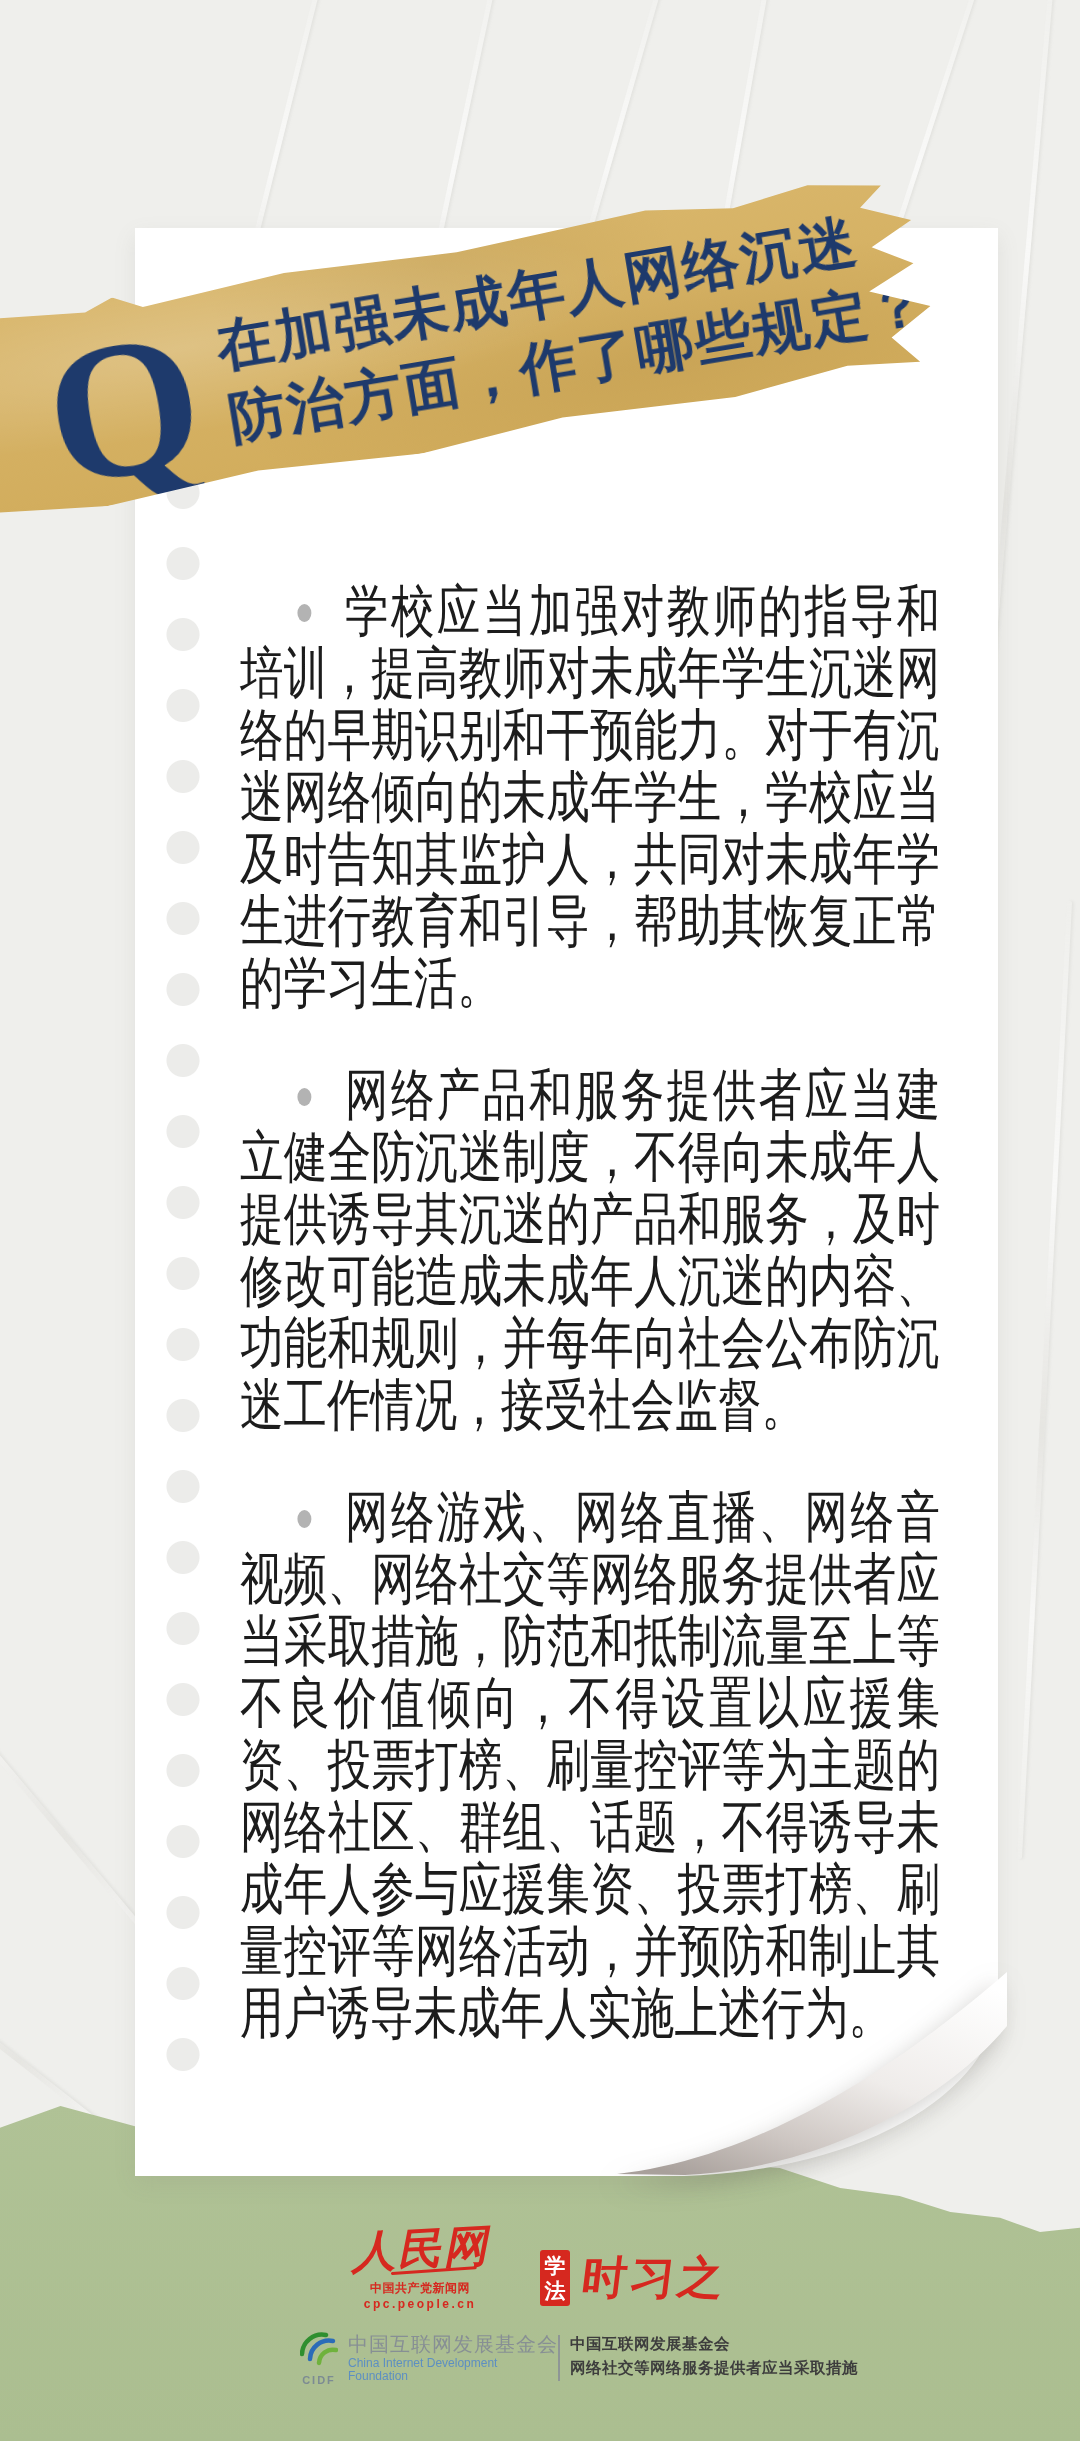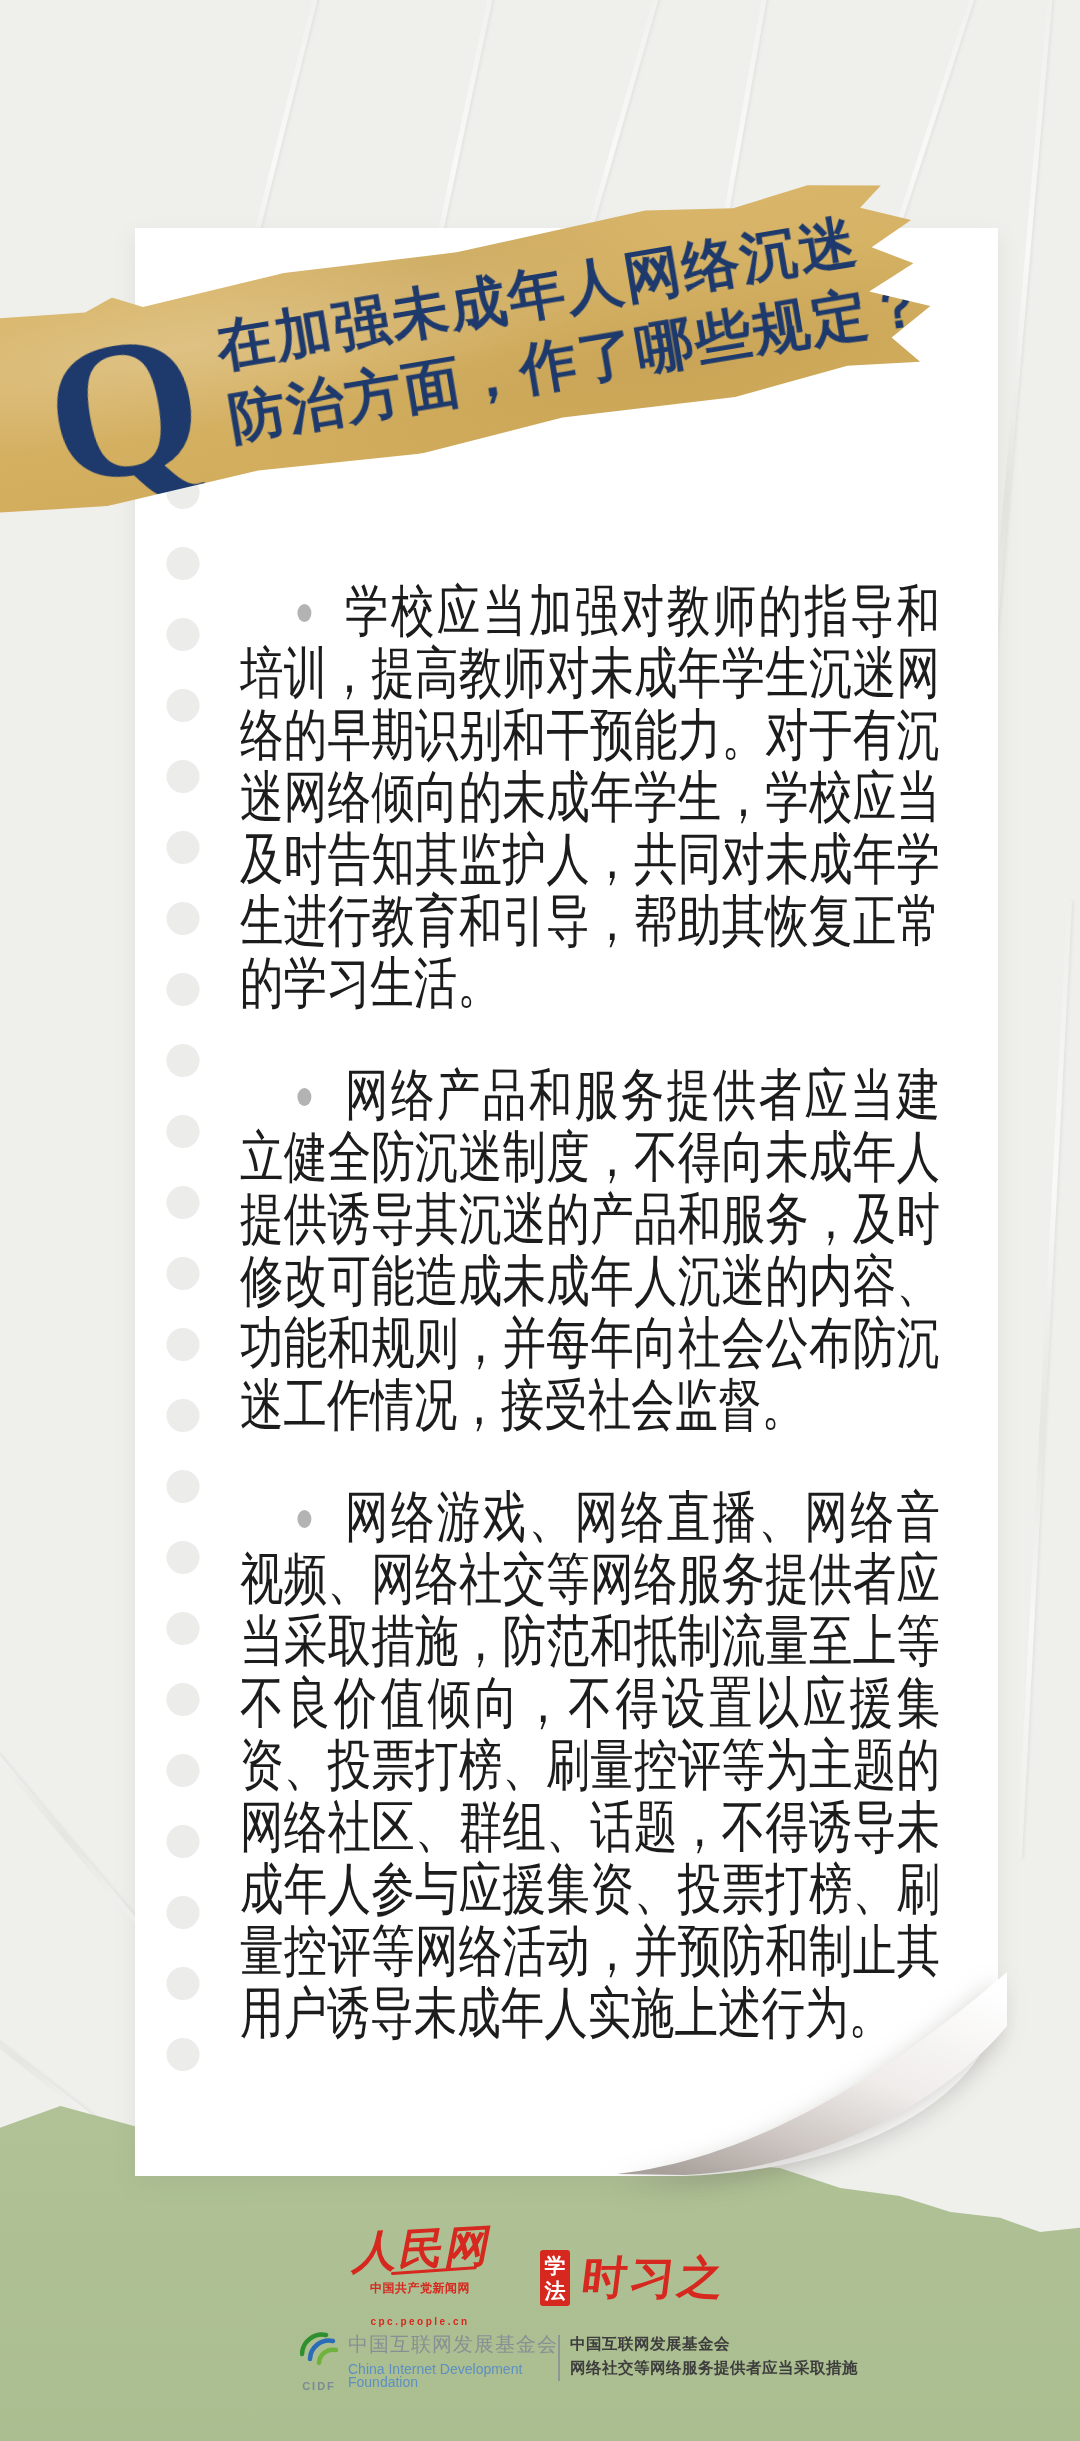--- a/index.html
+++ b/index.html
@@ -71,35 +71,35 @@
         filter:drop-shadow(-8px 10px 12px rgba(90,85,80,.28));}
 
   
   .pd-logo{position:absolute;left:350px;top:2228px;width:140px;z-index:2;
            text-align:center;color:#d6281f;}
   .pd-script{font-family:"Liberation Serif",serif;font-style:italic;font-weight:700;
              font-size:44px;line-height:44px;transform:rotate(-3deg);letter-spacing:2px;}
   .pd-swash{width:86px;height:3px;background:#d6281f;border-radius:2px;
             margin:0 auto;transform:rotate(-4deg) translate(14px,-2px);}
   .pd-site{font-size:12px;font-weight:700;letter-spacing:.5px;margin-top:5px;}
-  .pd-url{font-size:10px;font-weight:700;letter-spacing:2.5px;margin-top:19px;}
+  .pd-url{font-size:12px;font-weight:700;letter-spacing:2.5px;margin-top:0;}
 
   .sxz{position:absolute;left:540px;top:2250px;z-index:2;display:flex;align-items:center;}
   .xf-badge{width:30px;height:56px;background:#d6281f;border-radius:3px;color:#fff;
             display:flex;flex-direction:column;align-items:center;justify-content:center;
             font-size:21px;font-weight:800;line-height:25px;}
   .sxz-title{color:#d6281f;font-size:45px;font-weight:900;letter-spacing:3px;
              transform:skewX(-7deg);margin-left:12px;line-height:56px;white-space:nowrap;}
 
   .cidf-row{position:absolute;left:298px;top:2332px;z-index:2;display:flex;align-items:flex-start;}
   .cidf-badge{display:flex;flex-direction:column;align-items:center;width:42px;}
-  .cidf-abbr{font-size:11px;font-weight:700;color:#7c8b93;letter-spacing:2px;margin-top:14px;}
+  .cidf-abbr{font-size:11px;font-weight:700;color:#7c8b93;letter-spacing:2px;margin-top:8px;}
   .cidf-names{margin-left:8px;width:200px;}
   .cidf-cn{font-size:20px;color:#878f94;letter-spacing:1px;line-height:25px;white-space:nowrap;}
-  .cidf-en{font-size:14px;color:#5d8fc2;line-height:13px;margin-top:6px;}
+  .cidf-en{font-size:12px;color:#5d8fc2;line-height:13px;margin-top:0;}
   .v-divider{width:2px;height:46px;background:#8e9696;margin:3px 10px 0 10px;}
   .support{white-space:nowrap;}
   .support-l1,.support-l2{font-size:15.5px;font-weight:700;color:#3d3d3d;line-height:24px;letter-spacing:.5px;}
 </style>
 </head>
 <body>
 
 <div class="page">
 
   <div class="crease c1"></div>

